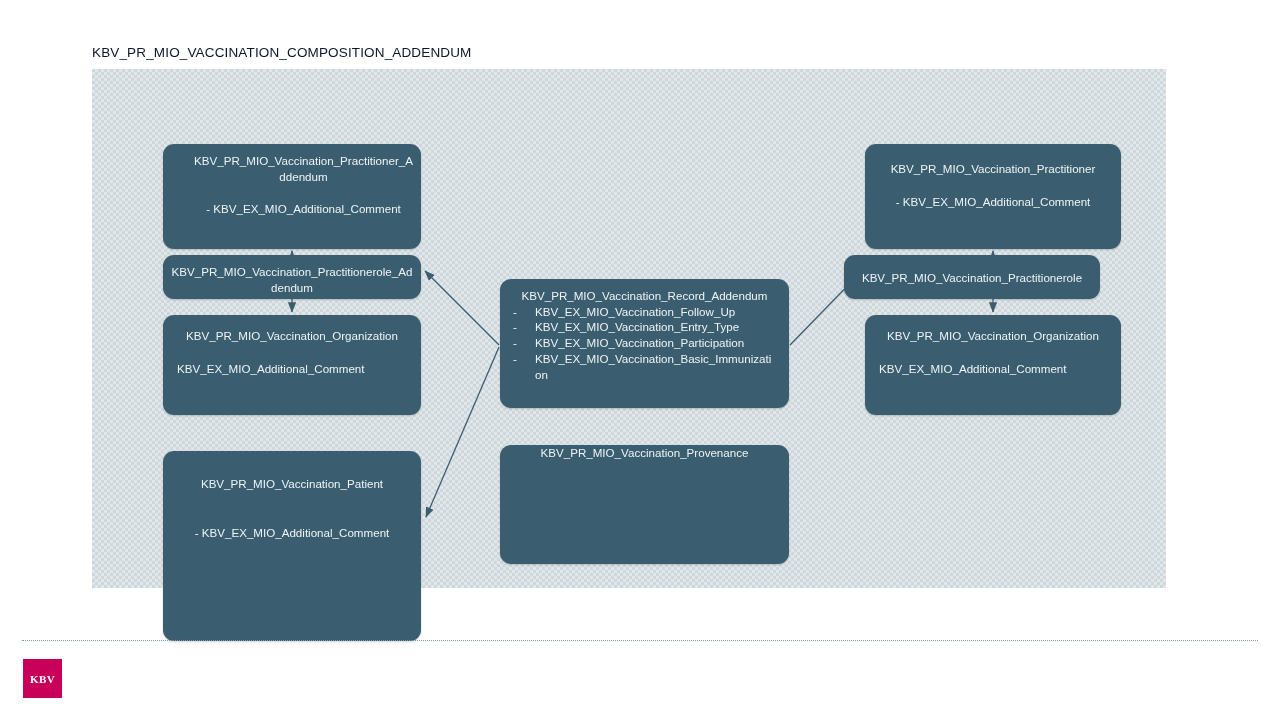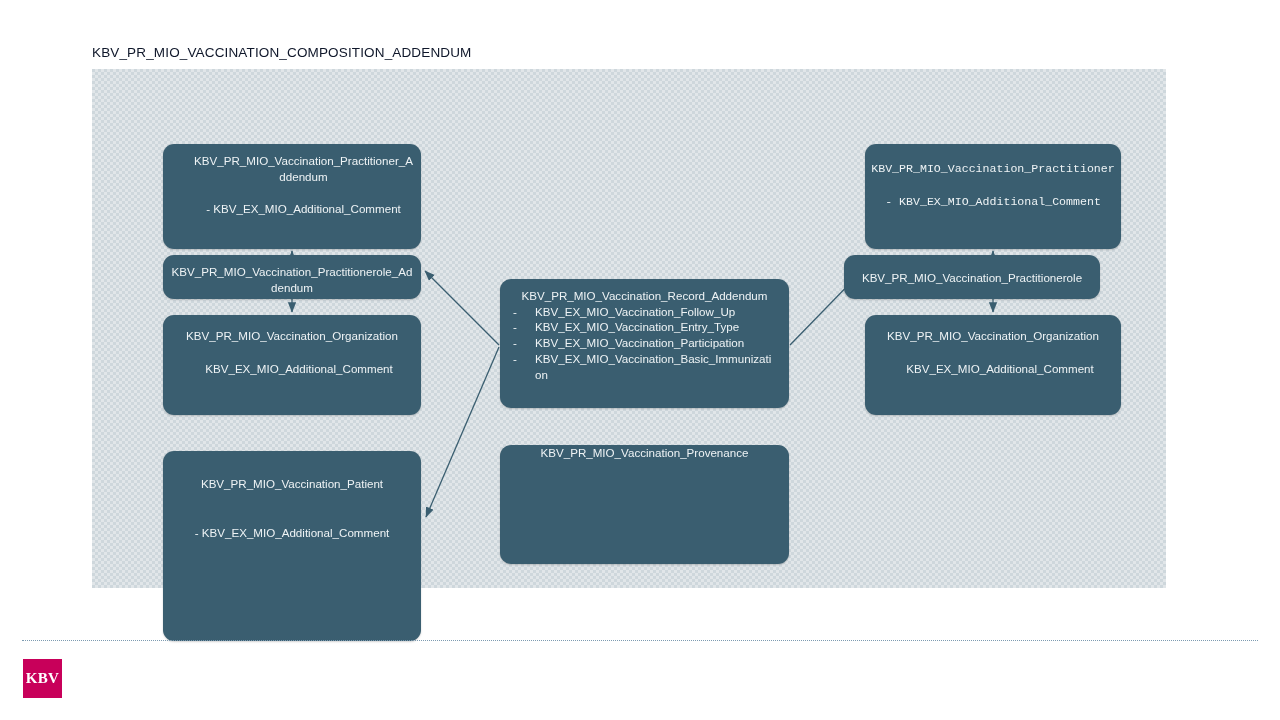--- a/index.html
+++ b/index.html
@@ -67,40 +67,39 @@
     line-height: 15.5px;
     color: #eef3f5;
     word-break: break-all;
     padding: 0 6px;
   }
   .node-line {
     font-size: 11.6px;
     line-height: 15.5px;
     color: #eef3f5;
     word-break: break-all;
-    text-align: center;
   }
 
   
   .n-pract-add  { left: 71px;  top: 75px;  width: 258px; height: 105px; padding-top: 9px; padding-left: 23px; }
   .n-pract-add .sub { text-align: center; margin-top: 17px; }
 
   .n-prole-add  { left: 71px;  top: 186px; width: 258px; height: 44px; padding-top: 9px; }
 
   .n-org-l      { left: 71px;  top: 246px; width: 258px; height: 100px; padding-top: 13px; }
   .n-org-l .sub { margin-top: 17px; padding-left: 14px; }
 
   .n-patient    { left: 71px;  top: 382px; width: 258px; height: 190px; padding-top: 25px; }
   .n-patient .sub { text-align: center; margin-top: 33px; }
 
   .n-record     { left: 408px; top: 210px; width: 289px; height: 129px; padding: 9px 0 0 0; }
 
   .n-prov       { left: 408px; top: 376px; width: 289px; height: 119px; }
 
-  .n-pract-r    { left: 773px; top: 75px;  width: 256px; height: 105px; padding-top: 17px; font-family: Liberation Mono, monospace; }
+  .n-pract-r    { left: 773px; top: 75px;  width: 256px; height: 105px; padding-top: 17px; }
   .n-pract-r .sub { text-align: center; margin-top: 17px; }
 
   .n-prole-r    { left: 752px; top: 186px; width: 256px; height: 44px; padding-top: 15px; }
 
   .n-org-r      { left: 773px; top: 246px; width: 256px; height: 100px; padding-top: 13px; }
   .n-org-r .sub { margin-top: 17px; padding-left: 14px; }
 
   
   .record-list {
     margin: 0;
@@ -135,21 +134,21 @@
   .logo {
     position: absolute;
     left: 23px;
     top: 659px;
     width: 39px;
     height: 39px;
     background: #c8005a;
     color: #ffffff;
     font-family: "Liberation Serif", "DejaVu Serif", serif;
     font-weight: bold;
-    font-size: 15px;
+    font-size: 11px;
     letter-spacing: 0.4px;
     display: flex;
     align-items: center;
     justify-content: center;
   }
 </style>
 </head>
 <body>
 
 <div class="slide-title">KBV_PR_MIO_VACCINATION_COMPOSITION_ADDENDUM</div>

